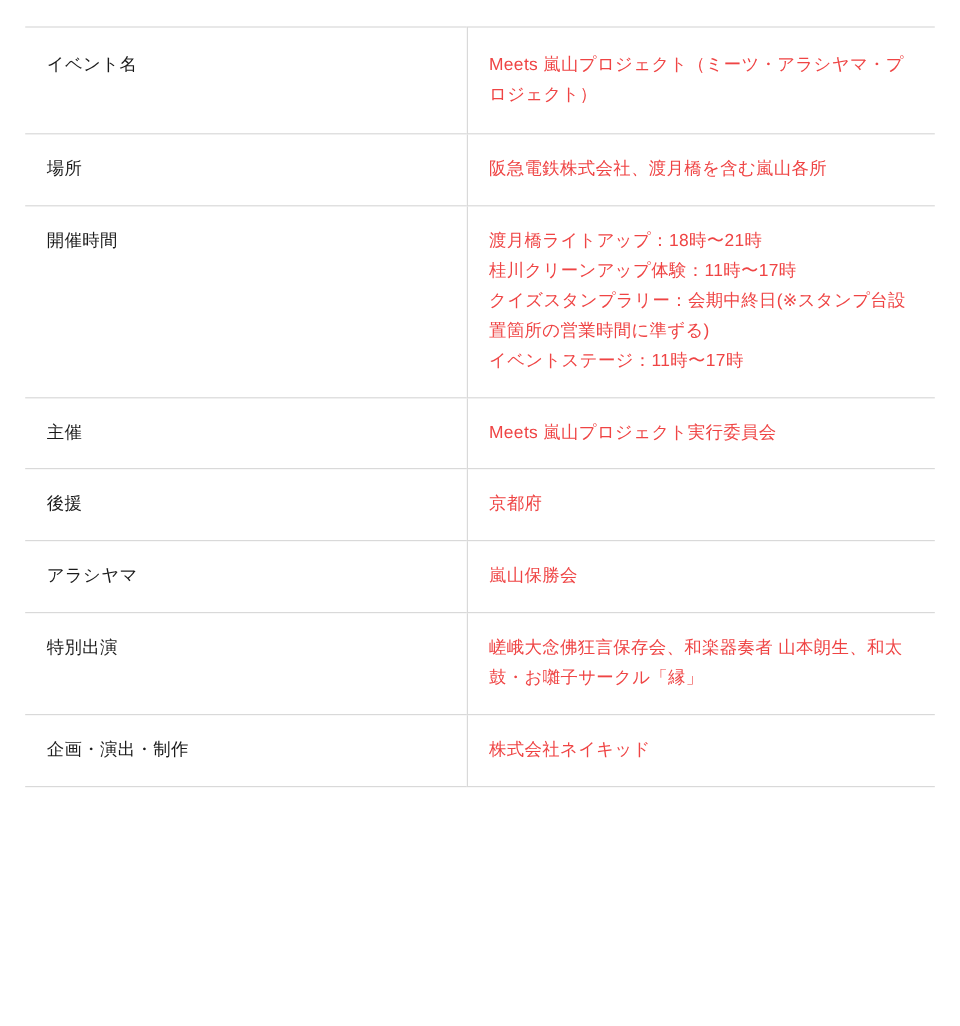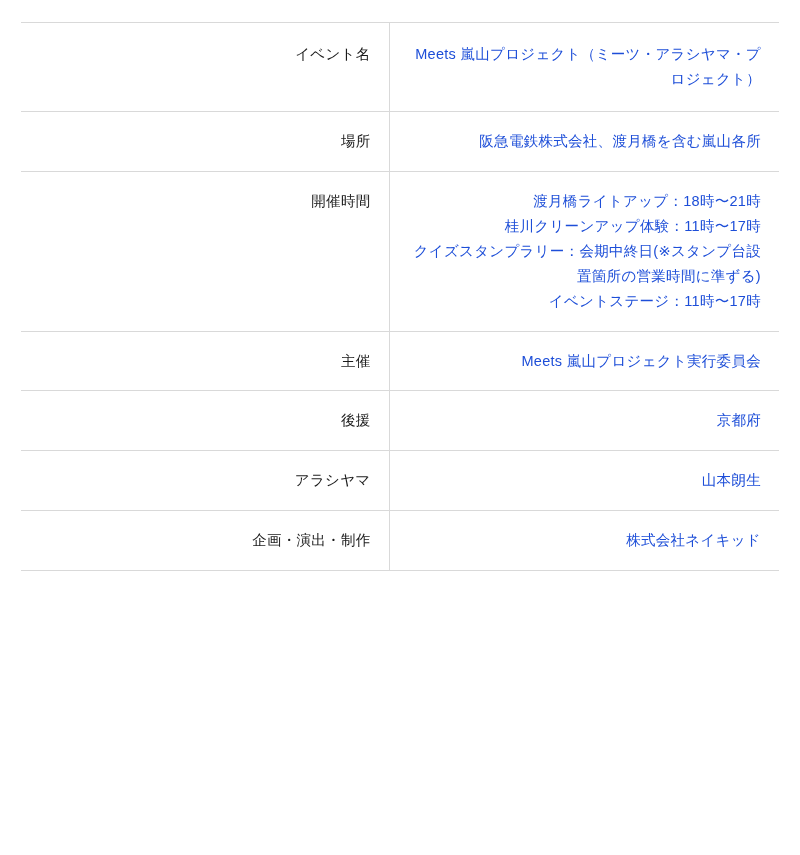--- a/index.html
+++ b/index.html
@@ -30,33 +30,33 @@
   table.info-table col.c1 { width: 368px; }
   table.info-table col.c2 { width: 390px; }
   table.info-table tr {
     border-bottom: 1px solid #d9d9d9;
   }
   table.info-table tr:first-child {
     border-top: 1px solid #d9d9d9;
   }
   table.info-table th,
   table.info-table td {
-    text-align: right;
+    text-align: left;
     vertical-align: top;
     font-weight: normal;
     padding: 17px 18px 17px 18px;
     line-height: 1.72;
     letter-spacing: 0.02em;
   }
   table.info-table th {
     border-right: 1px solid #d9d9d9;
     color: #1a1a1a;
   }
   table.info-table td {
-    color: #1d4ed8;
+    color: #ef4444;
     white-space: pre-line;
   }
   
   table.info-table tr.row-0 th,
   table.info-table tr.row-0 td {
     padding-top: 19px;
     padding-bottom: 19px;
   }
 </style>
 </head>
@@ -87,21 +87,25 @@
       <tr class="row-4">
         <th>主催</th>
         <td>Meets 嵐山プロジェクト実行委員会</td>
       </tr>
       <tr class="row-6">
         <th>後援</th>
         <td>京都府</td>
       </tr>
       <tr class="row-7">
         <th>アラシヤマ</th>
-        <td>山本朗生</td>
+        <td>嵐山保勝会</td>
+      </tr>
+      <tr class="row-9">
+        <th>特別出演</th>
+        <td>嵯峨大念佛狂言保存会、和楽器奏者 山本朗生、和太鼓・お囃子サークル「縁」</td>
       </tr>
       <tr class="row-10">
         <th>企画・演出・制作</th>
         <td>株式会社ネイキッド</td>
       </tr>
     </tbody>
   </table>
 </div>
 
 </body></html>

